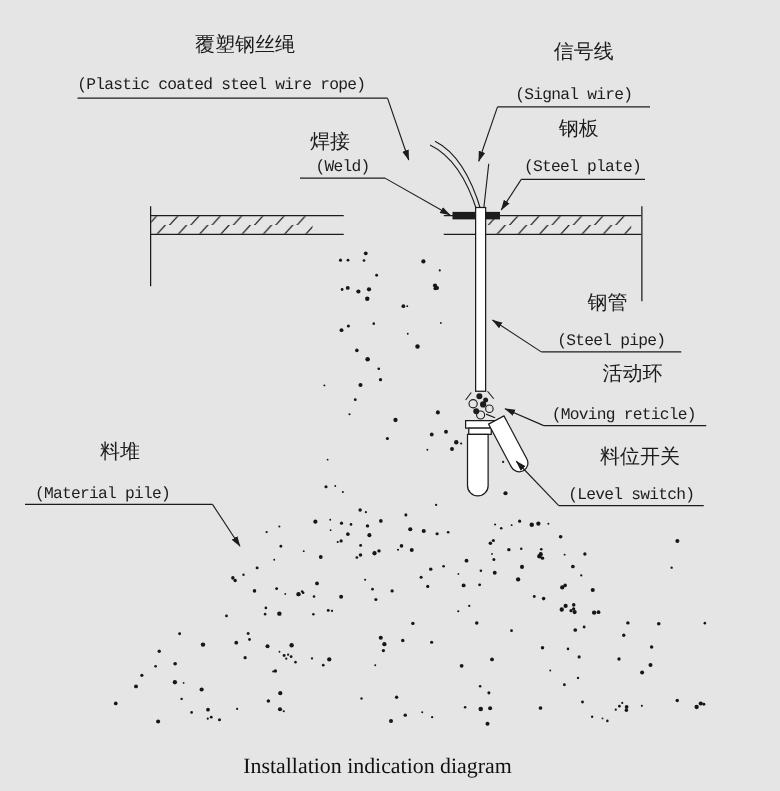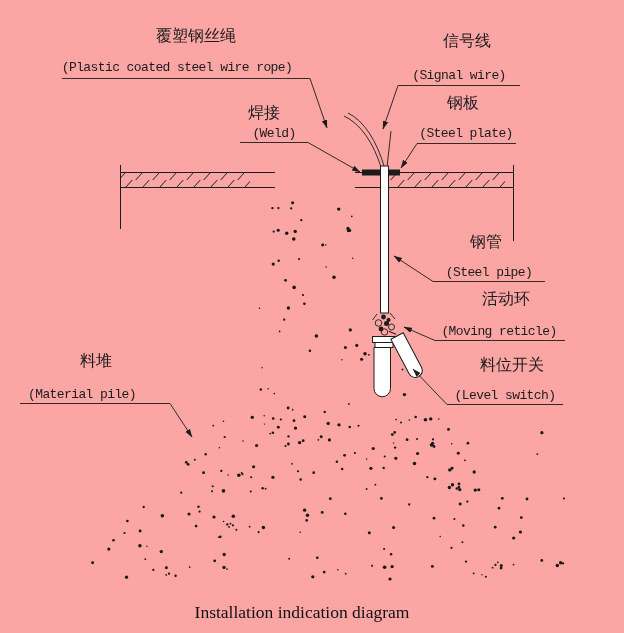--- a/index.html
+++ b/index.html
@@ -1,17 +1,17 @@
 <!DOCTYPE html>
 <html><head>
 <meta charset="utf-8">
 <style>
   html,body{margin:0;padding:0;background:#fff;}
   .canvas{
-    position:relative;width:624px;height:633px;background:#fca5a5;
+    position:relative;width:624px;height:633px;background:#e5e5e5;
     font-family:"Liberation Sans",sans-serif;overflow:hidden;
   }
   svg{display:block;}
   .stroke{stroke:#1c1c1c;stroke-width:1;fill:none;}
   .stroke-thin{stroke:#1c1c1c;stroke-width:0.9;fill:none;}
   .cn{font-family:"DejaVu Sans",sans-serif;font-size:16px;fill:#1c1c1c;}
   .en{font-family:"Liberation Mono","DejaVu Sans Mono",monospace;font-size:13px;letter-spacing:-0.6px;fill:#1c1c1c;}
   .caption{font-family:"Liberation Serif","DejaVu Serif",serif;font-size:17.5px;fill:#111;}
   .fillink{fill:#1c1c1c;stroke:none;}
   .whitefill{fill:#ffffff;stroke:#1c1c1c;stroke-width:1;}

